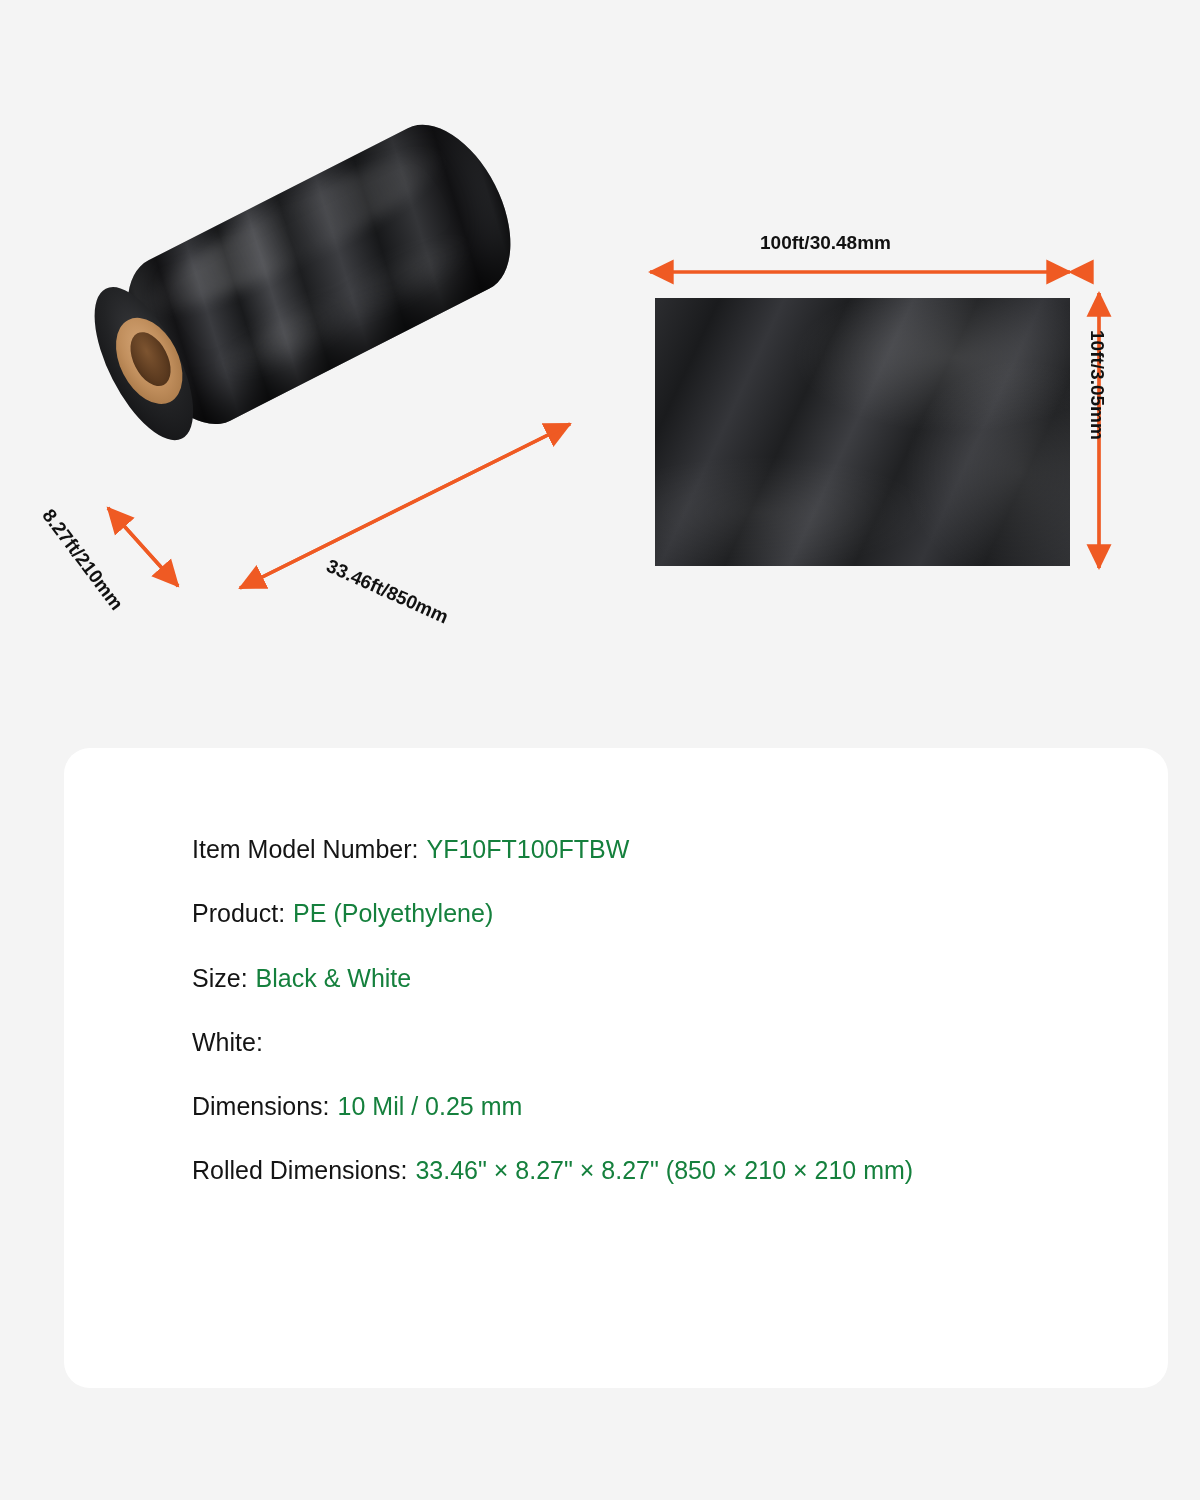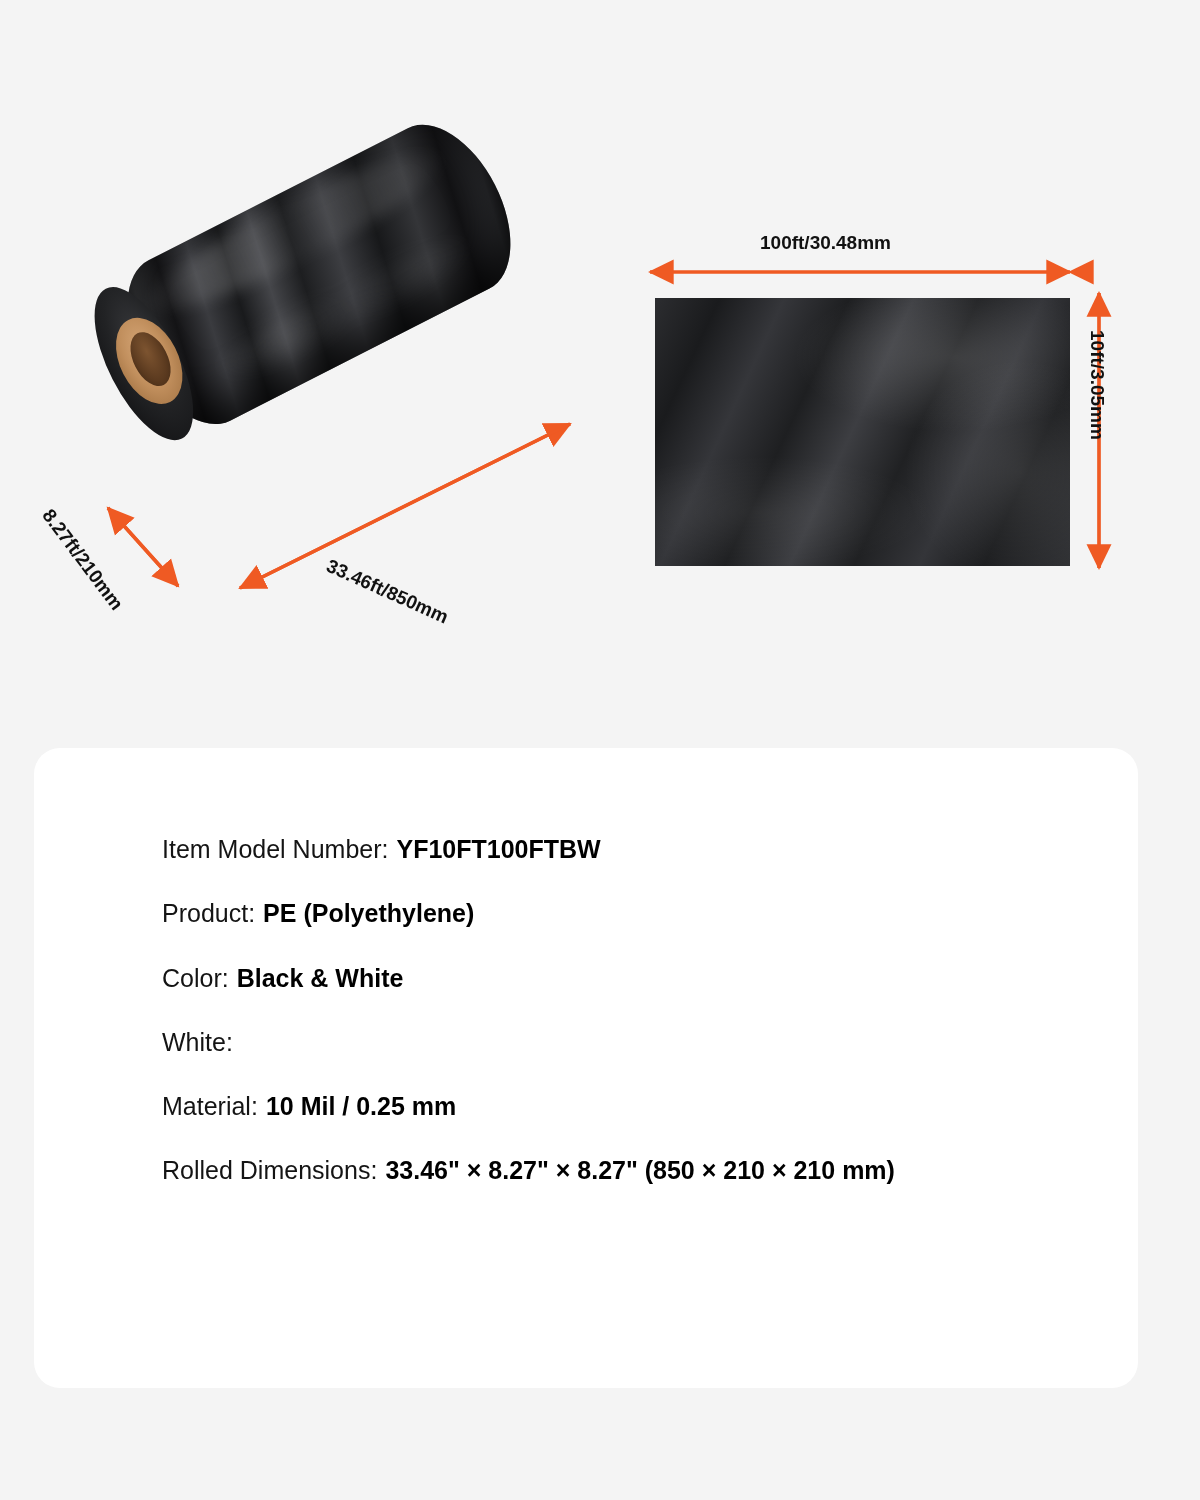--- a/index.html
+++ b/index.html
@@ -171,21 +171,21 @@
     font-size: 19px;
     transform: rotate(53deg);
     transform-origin: left top;
   }
 
   .arrows { position: absolute; inset: 0; pointer-events: none; }
 
   
   .spec-card {
     position: absolute;
-    left: 34px;
+    left: 64px;
     top: 748px;
     width: 1104px;
     height: 640px;
     background: #fff;
     border-radius: 26px;
   }
   .spec-list {
     position: absolute;
     left: 128px;
     top: 86px;
@@ -196,22 +196,22 @@
     align-items: baseline;
     margin-bottom: 33px;
     font-size: 25px;
     line-height: 1.25;
   }
   .spec-label {
     color: #141414;
     white-space: nowrap;
   }
   .spec-value {
-    color: #000000;
-    font-weight: bold;
+    color: #15803d;
+    font-weight: normal;
     margin-left: 8px;
     text-align: center;
   }
 </style>
 </head>
 <body>
 
 <div class="hero">
 
   <div class="roll-wrap">
@@ -268,30 +268,30 @@
       <span class="spec-label">Item Model Number:</span>
       <span class="spec-value">YF10FT100FTBW</span>
     </div>
 
     <div class="spec-row">
       <span class="spec-label">Product:</span>
       <span class="spec-value">PE (Polyethylene)</span>
     </div>
 
     <div class="spec-row">
-      <span class="spec-label">Color:</span>
+      <span class="spec-label">Size:</span>
       <span class="spec-value">Black &amp; White</span>
     </div>
 
     <div class="spec-row">
       <span class="spec-label">White:</span>
     </div>
 
     <div class="spec-row">
-      <span class="spec-label">Material:</span>
+      <span class="spec-label">Dimensions:</span>
       <span class="spec-value">10 Mil / 0.25 mm</span>
     </div>
 
     <div class="spec-row">
       <span class="spec-label">Rolled Dimensions:</span>
       <span class="spec-value">33.46" × 8.27" × 8.27" (850 × 210 × 210 mm)</span>
     </div>
 
 
   </div>

